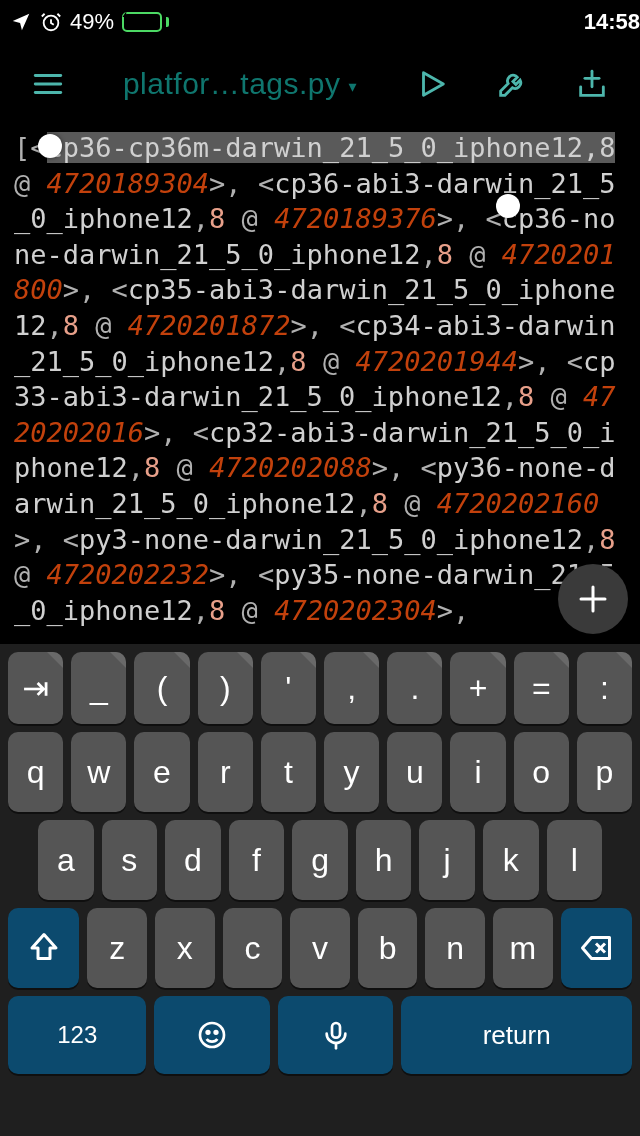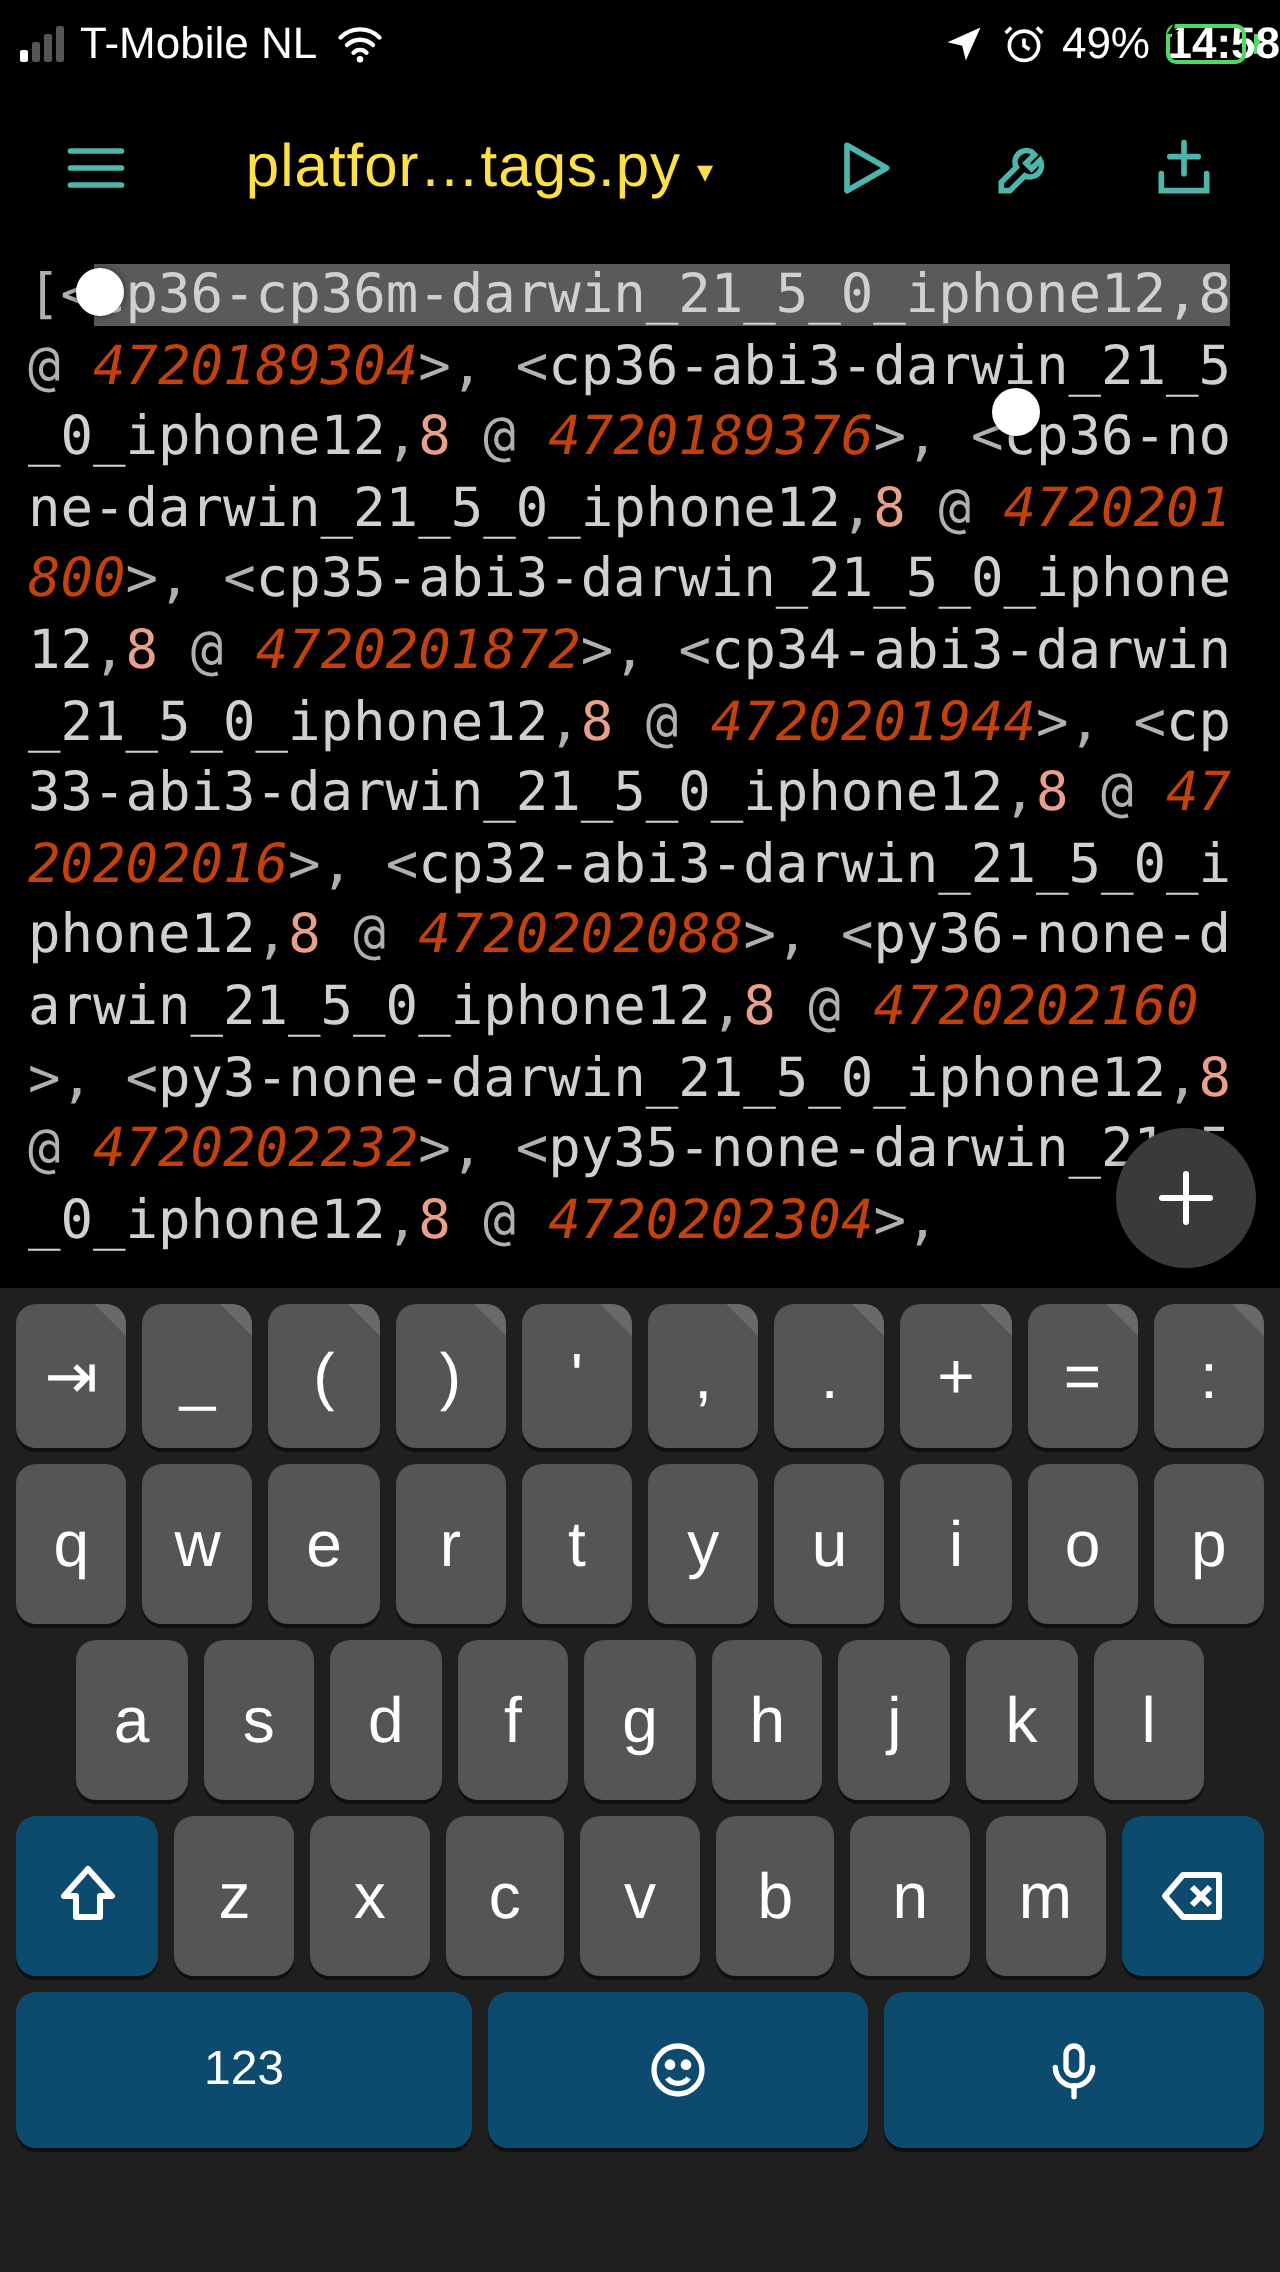--- a/index.html
+++ b/index.html
@@ -108,21 +108,21 @@
       gap: 32px;
       color: #4db6ac;
     }
     .toolbar .title-wrap {
       flex: 1;
       display: flex;
       align-items: center;
       justify-content: center;
       gap: 8px;
       font-size: 30px;
-      color: #fde047;
+      color: #0f766e;
       letter-spacing: 0.5px;
       overflow: hidden;
       white-space: nowrap;
     }
     .toolbar .title-wrap .tri {
       font-size: 16px;
       transform: translateY(2px);
     }
     .toolbar .icon-btn {
       width: 40px;
@@ -238,37 +238,20 @@
     .key.numswitch { flex: 1.2; font-size: 24px; }
     .key.shift, .key.backspace { flex: 1.2; }
     .key.emoji, .key.mic { flex: 1; }
     .key svg { width: 32px; height: 32px; }
     .key.shift svg, .key.backspace svg { width: 36px; height: 36px; }
   </style>
 </head>
 <body>
 
 <div class="status-bar">
-  <div class="status-left">
-    <div class="signal-bars">
-      <div class="signal-bar sb1 active"></div>
-      <div class="signal-bar sb2"></div>
-      <div class="signal-bar sb3"></div>
-      <div class="signal-bar sb4"></div>
-    </div>
-    <span>T-Mobile NL</span>
-    <span class="wifi-icon">
-      <svg viewBox="0 0 24 24" fill="none" stroke="#fff" stroke-width="2" stroke-linecap="round">
-        <path d="M3 9c5-5 13-5 18 0"></path>
-        <path d="M6 12.5c3.3-3.3 8.7-3.3 12 0"></path>
-        <path d="M9 16c1.7-1.7 4.3-1.7 6 0"></path>
-        <circle cx="12" cy="19" r="1.5" fill="#fff" stroke="none"></circle>
-      </svg>
-    </span>
-  </div>
   <div class="status-center">14:58</div>
   <div class="status-right">
     <span class="loc-icon">
       <svg viewBox="0 0 24 24" fill="#fff">
           <path d="M3 11l18-8-8 18-2-8-8-2z"></path>
         </svg>
     </span>
     <span class="alarm-icon">
       <svg viewBox="0 0 24 24" fill="none" stroke="#fff" stroke-width="2">
         <circle cx="12" cy="13" r="8"></circle>
@@ -490,14 +473,17 @@
         <path d="M8 15c1 1.5 2.5 2 4 2s3-.5 4-2"></path>
       </svg>
     </div>
     <div class="key dark mic">
       <svg viewBox="0 0 24 24" fill="none" stroke="#fff" stroke-width="2" stroke-linecap="round">
         <rect x="9" y="3" width="6" height="11" rx="3"></rect>
         <path d="M5 11a7 7 0 0 0 14 0"></path>
         <line x1="12" y1="18" x2="12" y2="22"></line>
       </svg>
     </div>
+    <div class="key dark return small-text">
+      <span>return</span>
+    </div>
   </div>
 </div>
 
 </body></html>

